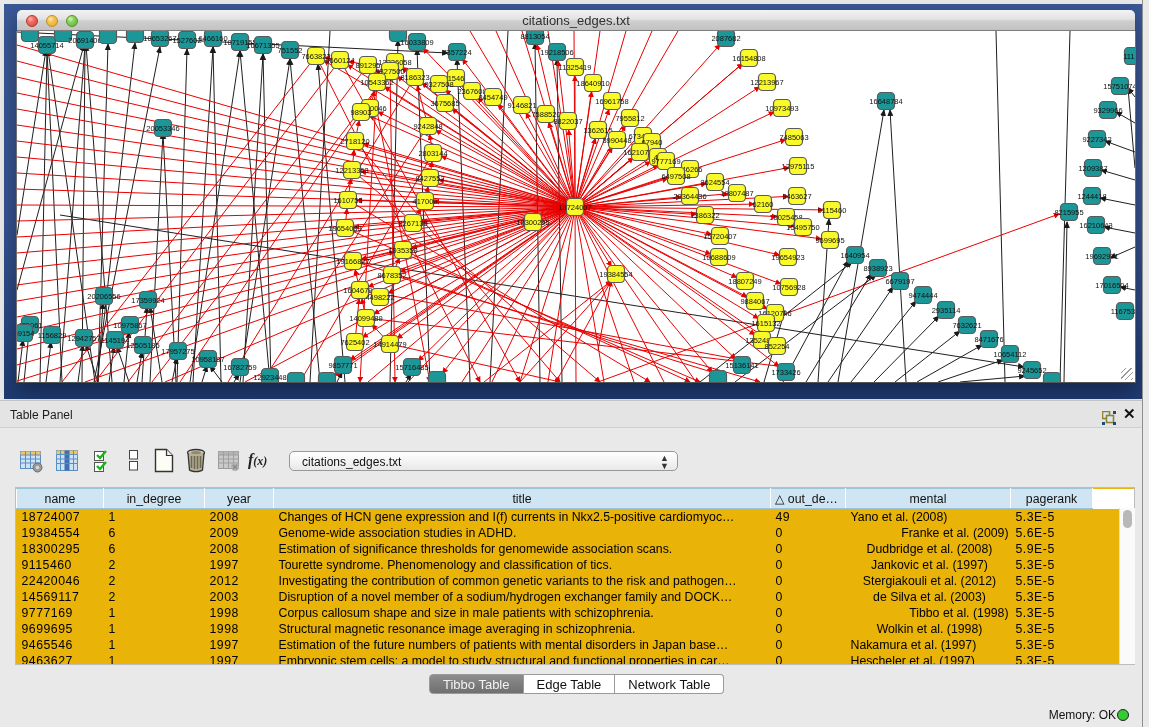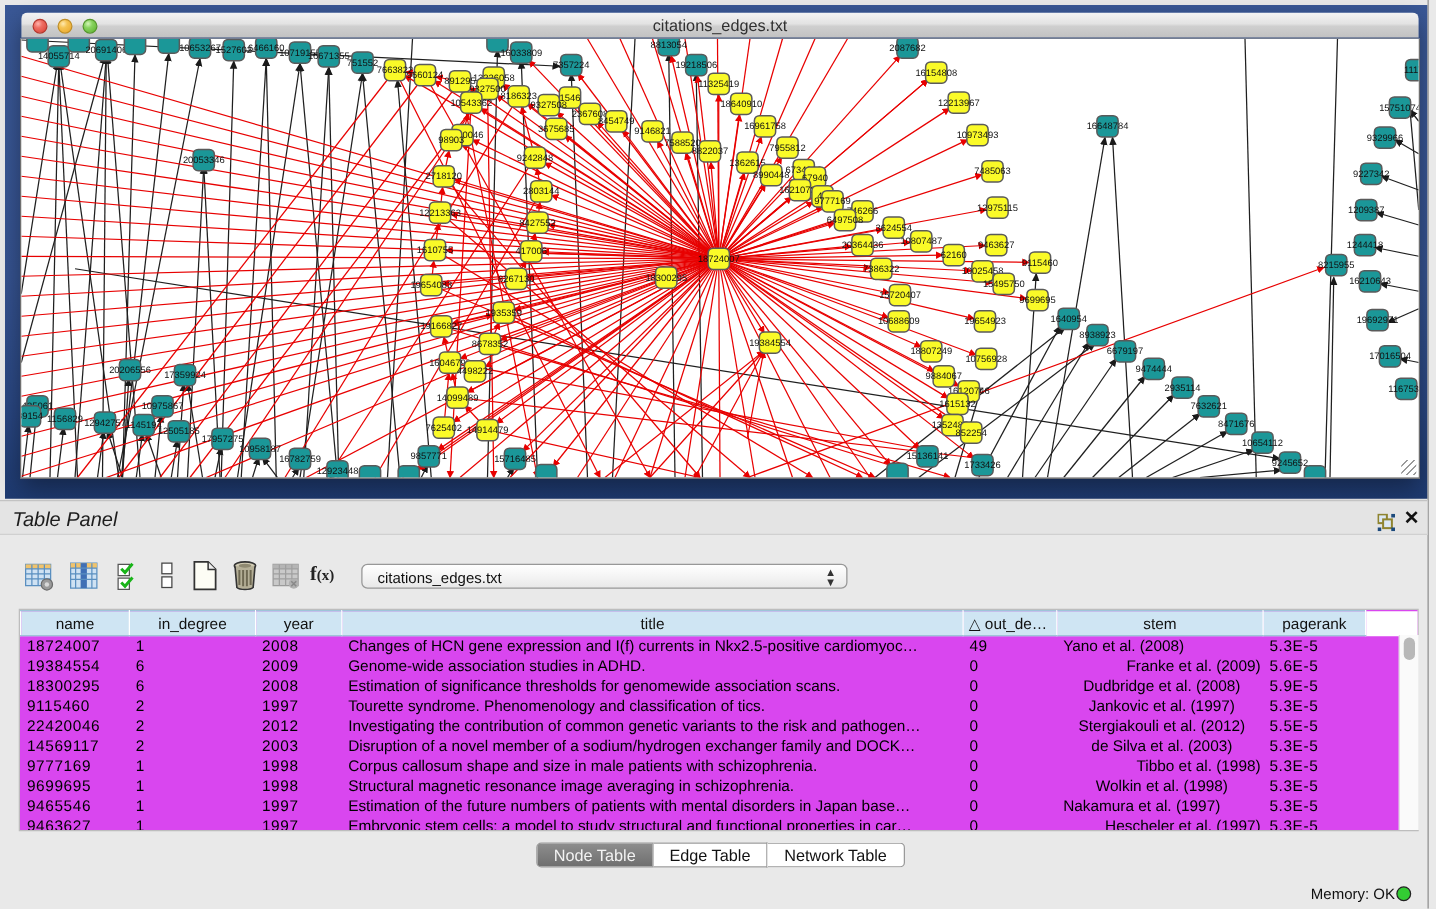--- a/index.html
+++ b/index.html
@@ -16,29 +16,29 @@
 .titlebar .title { position:absolute; left:0; right:0; top:3px; text-align:center; font-size:13px; color:#303030; }
 .tl { position:absolute; top:5px; width:12px; height:12px; border-radius:50%; }
 .tl.r { left:9px; background:radial-gradient(circle at 35% 30%, #ffb3ad 0%, #ee6e63 35%, #d93f33 100%); border:1px solid #b4362c; }
 .tl.y { left:29px; background:radial-gradient(circle at 35% 30%, #ffe9b0 0%, #f5c352 35%, #e8a428 100%); border:1px solid #c08e23; }
 .tl.g { left:49px; background:radial-gradient(circle at 35% 30%, #d4f5b9 0%, #88d35f 35%, #5cb02c 100%); border:1px solid #53962a; }
 .canvas { position:absolute; left:-1px; top:21px; width:1120px; height:352px; background:#fff; overflow:hidden; border-left:1px solid #6f6f6f; border-right:1px solid #6f6f6f; border-bottom:1px solid #555; }
 .grip { position:absolute; right:2px; bottom:2px; width:12px; height:12px;
   background:repeating-linear-gradient(135deg, transparent 0 3px, #9a9a9a 3px 4px); }
 .tp-head { position:absolute; left:0; top:400px; width:1142px; height:28px; background:#e4e4e4;
   border-top:1px solid #c3c3c3; border-bottom:1px solid #d0d0d0; }
-.tp-head .t { position:absolute; left:10px; top:7px; font-size:16px; color:#1d1d1d;font-style:italic; }
+.tp-head .t { position:absolute; left:10px; top:7px; font-size:12px; color:#1d1d1d; }
 .closex { position:absolute; left:1123px; top:405px; font-size:15px; font-weight:bold; color:#111; }
 .flicon { position:absolute; left:1102px; top:411px; width:14px; height:14px; }
 .dropdown { position:absolute; left:289px; top:451px; width:389px; height:20px; border:1px solid #989898; border-radius:5px;
   background:linear-gradient(to bottom,#ffffff,#f2f2f2 60%,#e8e8e8); }
 .dropdown .txt { position:absolute; left:12px; top:3px; font-size:12px; color:#111; }
 .dropdown .step { position:absolute; right:8px; top:2px; font-size:9px; color:#333; line-height:8px; }
 table.grid { border-collapse:collapse; table-layout:fixed; width:1118px;
-  font-size:12.3px; background:#d946ef; }
+  font-size:12.3px; background:#eab308; }
 table.grid th { background:#cfe5f3; border:1px solid #ffffff; border-bottom:1px solid #9ec4d8; border-top:1px solid #9ec4d8;
   font-weight:normal; height:20px; font-size:12.3px; color:#111; padding:0; }
 table.grid td { height:16px; padding:0 2px 0 5px; color:#000; white-space:nowrap; overflow:hidden; }
 .gridwrap { position:absolute; left:15px; top:487px; width:1120px; height:178px; overflow:hidden; background:#fff;
   border:1px solid #bdbdbd; }
 .vscroll { position:absolute; left:1119px; top:508px; width:16px; height:156px; background:#fafafa; border-left:1px solid #e0e0e0; }
 .vscroll .thumb { position:absolute; left:3px; top:2px; width:9px; height:18px; border-radius:5px; background:#b8b8b8; }
 .seg { position:absolute; left:429px; top:674px; height:20px; display:flex; font-size:13px; }
 .seg div { padding:2px 13px 0; border:1px solid #9a9a9a; border-left:none; background:#fff; color:#111; }
 .seg div:first-child { border-left:1px solid #9a9a9a; border-radius:4px 0 0 4px;
@@ -648,21 +648,21 @@
     <path d="M6.5 8v12 M9.5 8v13 M12.5 8v13 M15.5 8v12" stroke="#6e6852" stroke-width="1.6"></path>
     <ellipse cx="11" cy="4.5" rx="5" ry="1.6" fill="#8f8971"></ellipse>
   </svg>
 <svg style="position:absolute;left:217px;top:448px" width="24" height="26" viewBox="0 0 24 26">
     <rect x="1.5" y="3.5" width="20" height="17" fill="#c9c9c9" stroke="#9a9a9a"></rect>
     <rect x="1.5" y="3.5" width="20" height="3.5" fill="#b5b5b5"></rect>
     <path d="M1.5 7h20 M1.5 11h20 M1.5 15h20 M6.5 3.5v17 M11.5 3.5v17 M16.5 3.5v17" stroke="#9f9f9f" fill="none"></path>
     <circle cx="18" cy="19" r="4" fill="#b0b0b0"></circle>
     <path d="M16 17l4 4 M20 17l-4 4" stroke="#888" stroke-width="1.2"></path>
   </svg>
-<div style="position:absolute;left:248px;top:451px;font-family:'Liberation Serif',serif;font-size:16px;color:#222;font-weight:bold">f<span style="font-size:12px">(x)</span></div>
+<div style="position:absolute;left:248px;top:451px;font-family:'Liberation Serif',serif;font-style:italic;font-size:16px;color:#222;font-weight:bold">f<span style="font-size:12px">(x)</span></div>
 <div class="dropdown">
     <div class="txt">citations_edges.txt</div>
     <div class="step">▲<br>▼</div>
   </div>
 <div class="gridwrap">
 <table class="grid">
       <colgroup>
         <col style="width:87px">
         <col style="width:101px">
         <col style="width:69px">
@@ -672,21 +672,21 @@
         <col style="width:82px">
         <col style="width:44px">
       </colgroup>
 <tbody>
         <tr>
           <th>name</th>
           <th>in_degree</th>
           <th>year</th>
           <th>title</th>
           <th style="text-align:left;padding-left:4px">△ out_de…</th>
-          <th>stem</th>
+          <th>mental</th>
           <th>pagerank</th>
           <th style="background:#fff;border:none"></th>
         </tr>
 <tr>
           <td class="num">18724007</td>
           <td class="num">1</td>
           <td class="num">2008</td>
           <td>Changes of HCN gene expression and I(f) currents in Nkx2.5-positive cardiomyoc…</td>
           <td class="num">49</td>
           <td style="text-align:left">Yano et al. (2008)</td>
@@ -772,31 +772,31 @@
           <td style="text-align:left">Nakamura et al. (1997)</td>
           <td class="num">5.3E-5</td>
           <td></td>
         </tr>
 <tr>
           <td class="num">9463627</td>
           <td class="num">1</td>
           <td class="num">1997</td>
           <td>Embryonic stem cells: a model to study structural and functional properties in car…</td>
           <td class="num">0</td>
-          <td style="text-align:right">Hescheler et al. (1997)</td>
+          <td style="text-align:left">Hescheler et al. (1997)</td>
           <td class="num">5.3E-5</td>
           <td></td>
         </tr>
 </tbody>
     </table>
 </div>
 <div class="vscroll">
     <div class="thumb"></div>
   </div>
 <div class="seg">
-    <div>Node Table</div>
+    <div>Tibbo Table</div>
     <div>Edge Table</div>
     <div>Network Table</div>
   </div>
 <div class="status">
     <div class="mem">Memory: OK</div>
     <div class="dot"></div>
   </div>
 
 </body></html>

